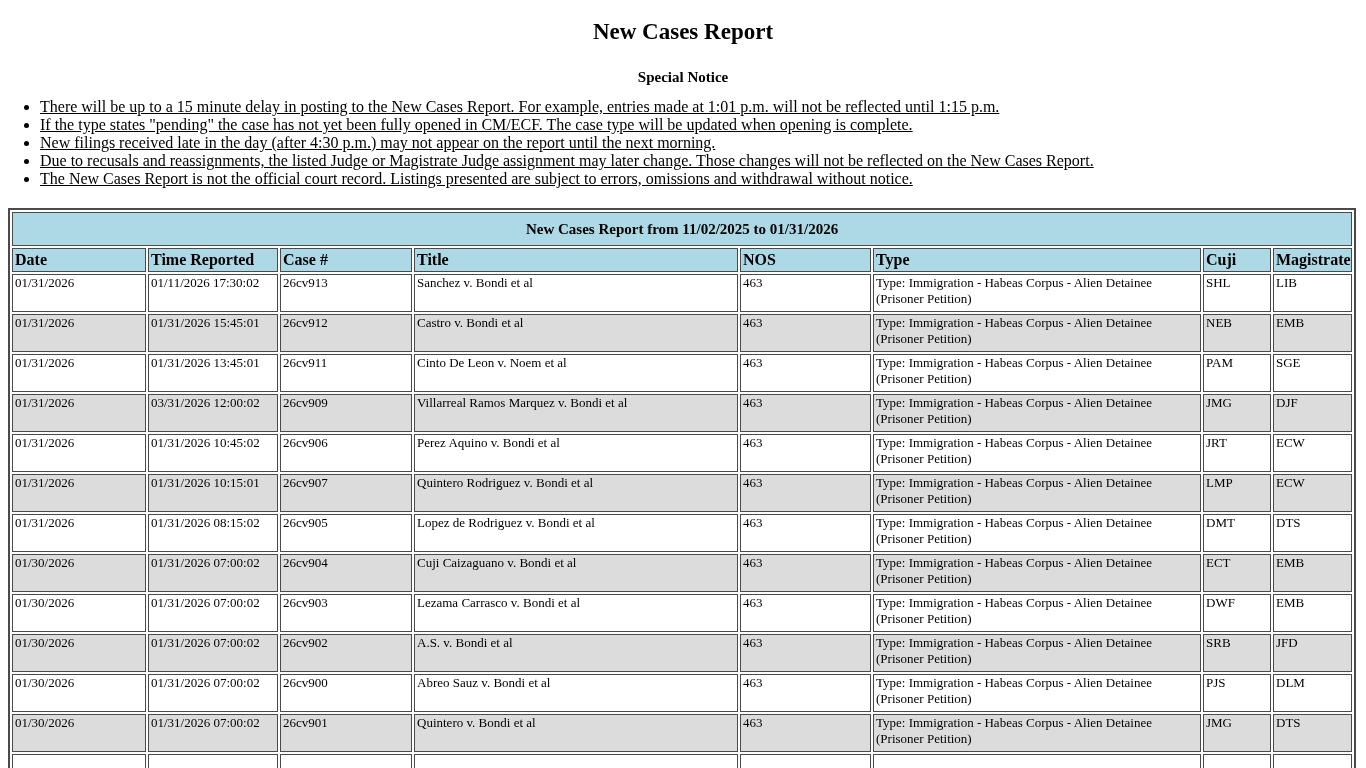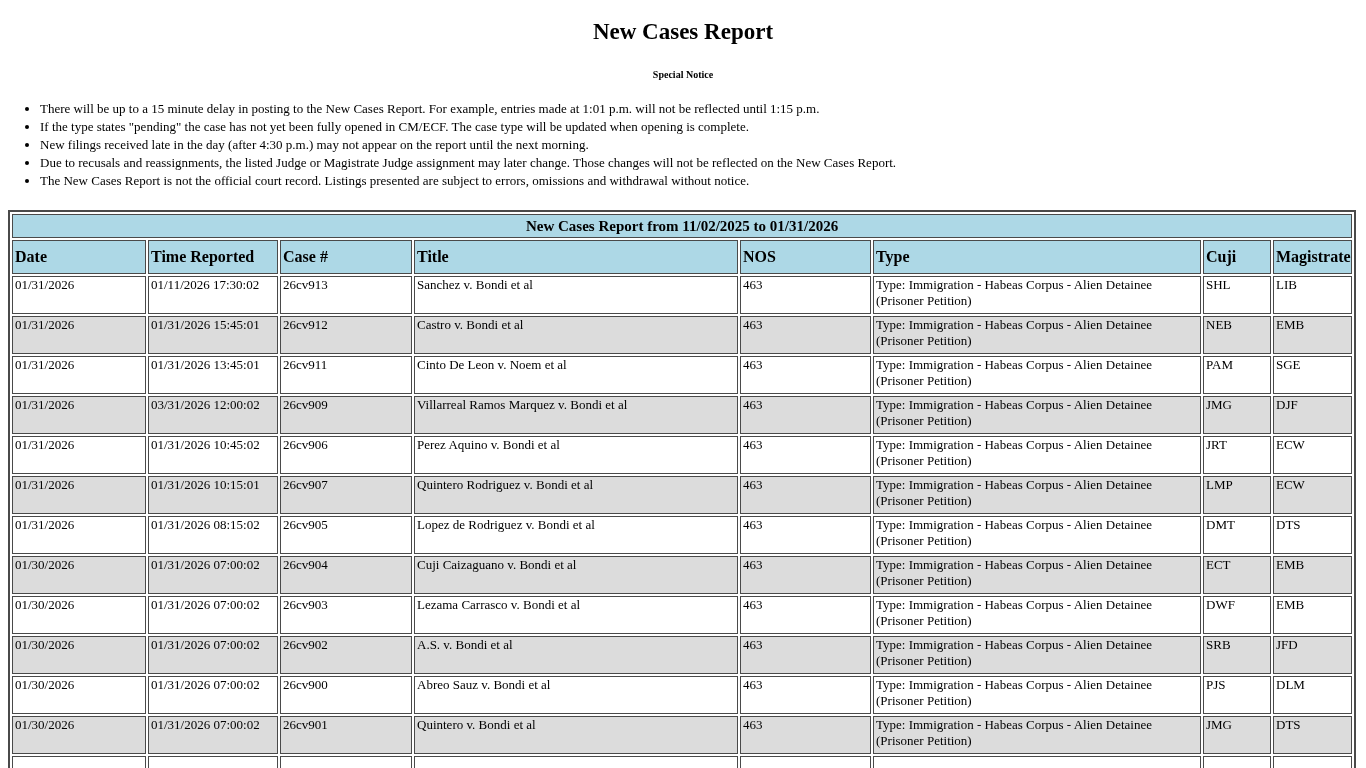--- a/index.html
+++ b/index.html
@@ -11,52 +11,53 @@
     margin:0; padding:0;
     width:1366px; height:768px; overflow:hidden;
     background:#ffffff; color:#000;
     font-family:"Liberation Serif", serif;
   }
   .page-title{
     text-align:center; font-size:23px; font-weight:bold;
     margin:19px 0 16px 0;
   }
   .special-notice{
-    text-align:center; font-size:10px; font-weight:bold;
+    text-align:center; font-size:15px; font-weight:bold;
     margin:24px 0 0 0;
   }
   ul.notices{
-    margin:20px 0 0 0; padding:0 0 0 40px;
-    font-size:13px;
+    margin:12px 0 0 0; padding:0 0 0 40px;
+    font-size:16px;
+    text-decoration:underline;
   }
   ul.notices li{
     line-height:18px;
   }
   table.report{
     width:1348px; margin:20px 8px 0 8px;
     border-collapse:separate; border-spacing:2px;
     border:2px solid var(--border);
     table-layout:fixed;
     background:#fff;
   }
   table.report td, table.report th{
     border:1px solid var(--border);
     box-sizing:border-box;
     padding:0 2px;
     overflow:hidden;
   }
   td.caption-cell{
     background:var(--header-bg);
     text-align:center; font-weight:bold; font-size:15px;
-    height:24px; line-height:16px;
+    height:34px; line-height:16px;
   }
   table.report th{
     background:var(--header-bg);
     text-align:left; font-size:16px; font-weight:bold;
-    height:34px; line-height:20px; white-space:nowrap;
+    height:24px; line-height:20px; white-space:nowrap;
   }
   table.report tbody td{
     font-size:13px; line-height:16px;
     vertical-align:top; text-align:left;
     height:38px;
     background:#fff;
   }
   table.report tbody tr.alt td{
     background:var(--alt-bg);
   }

